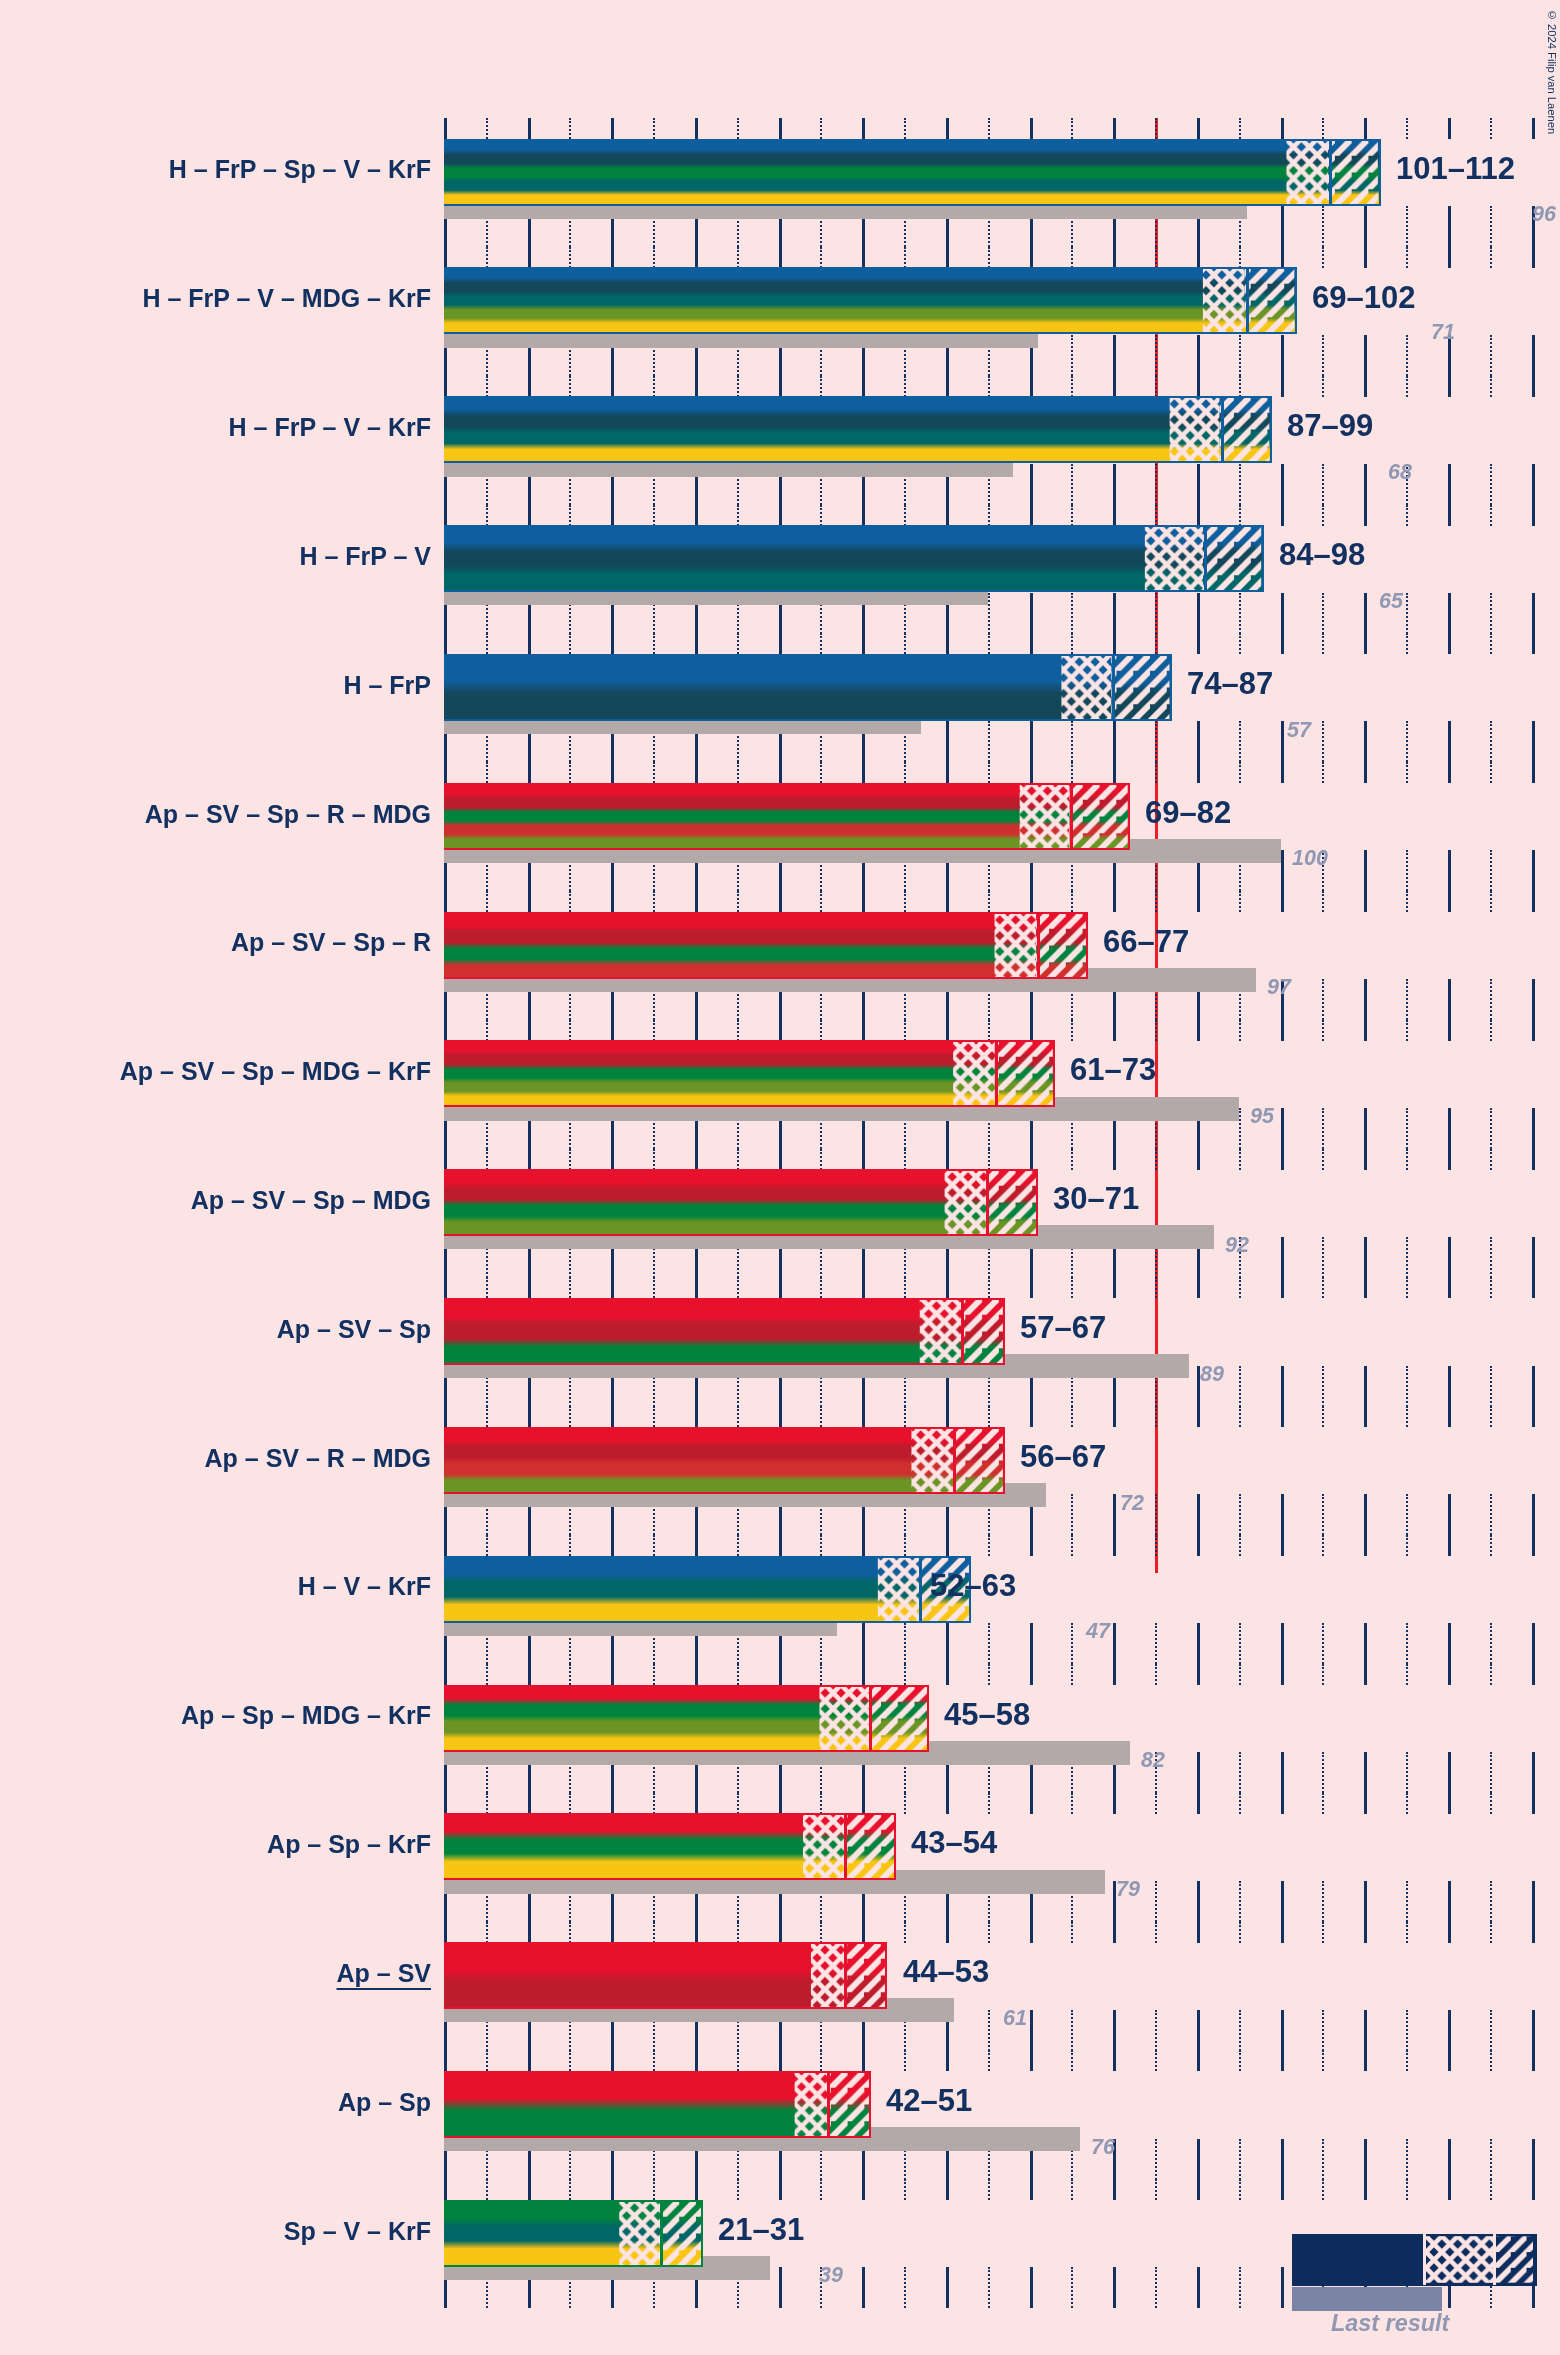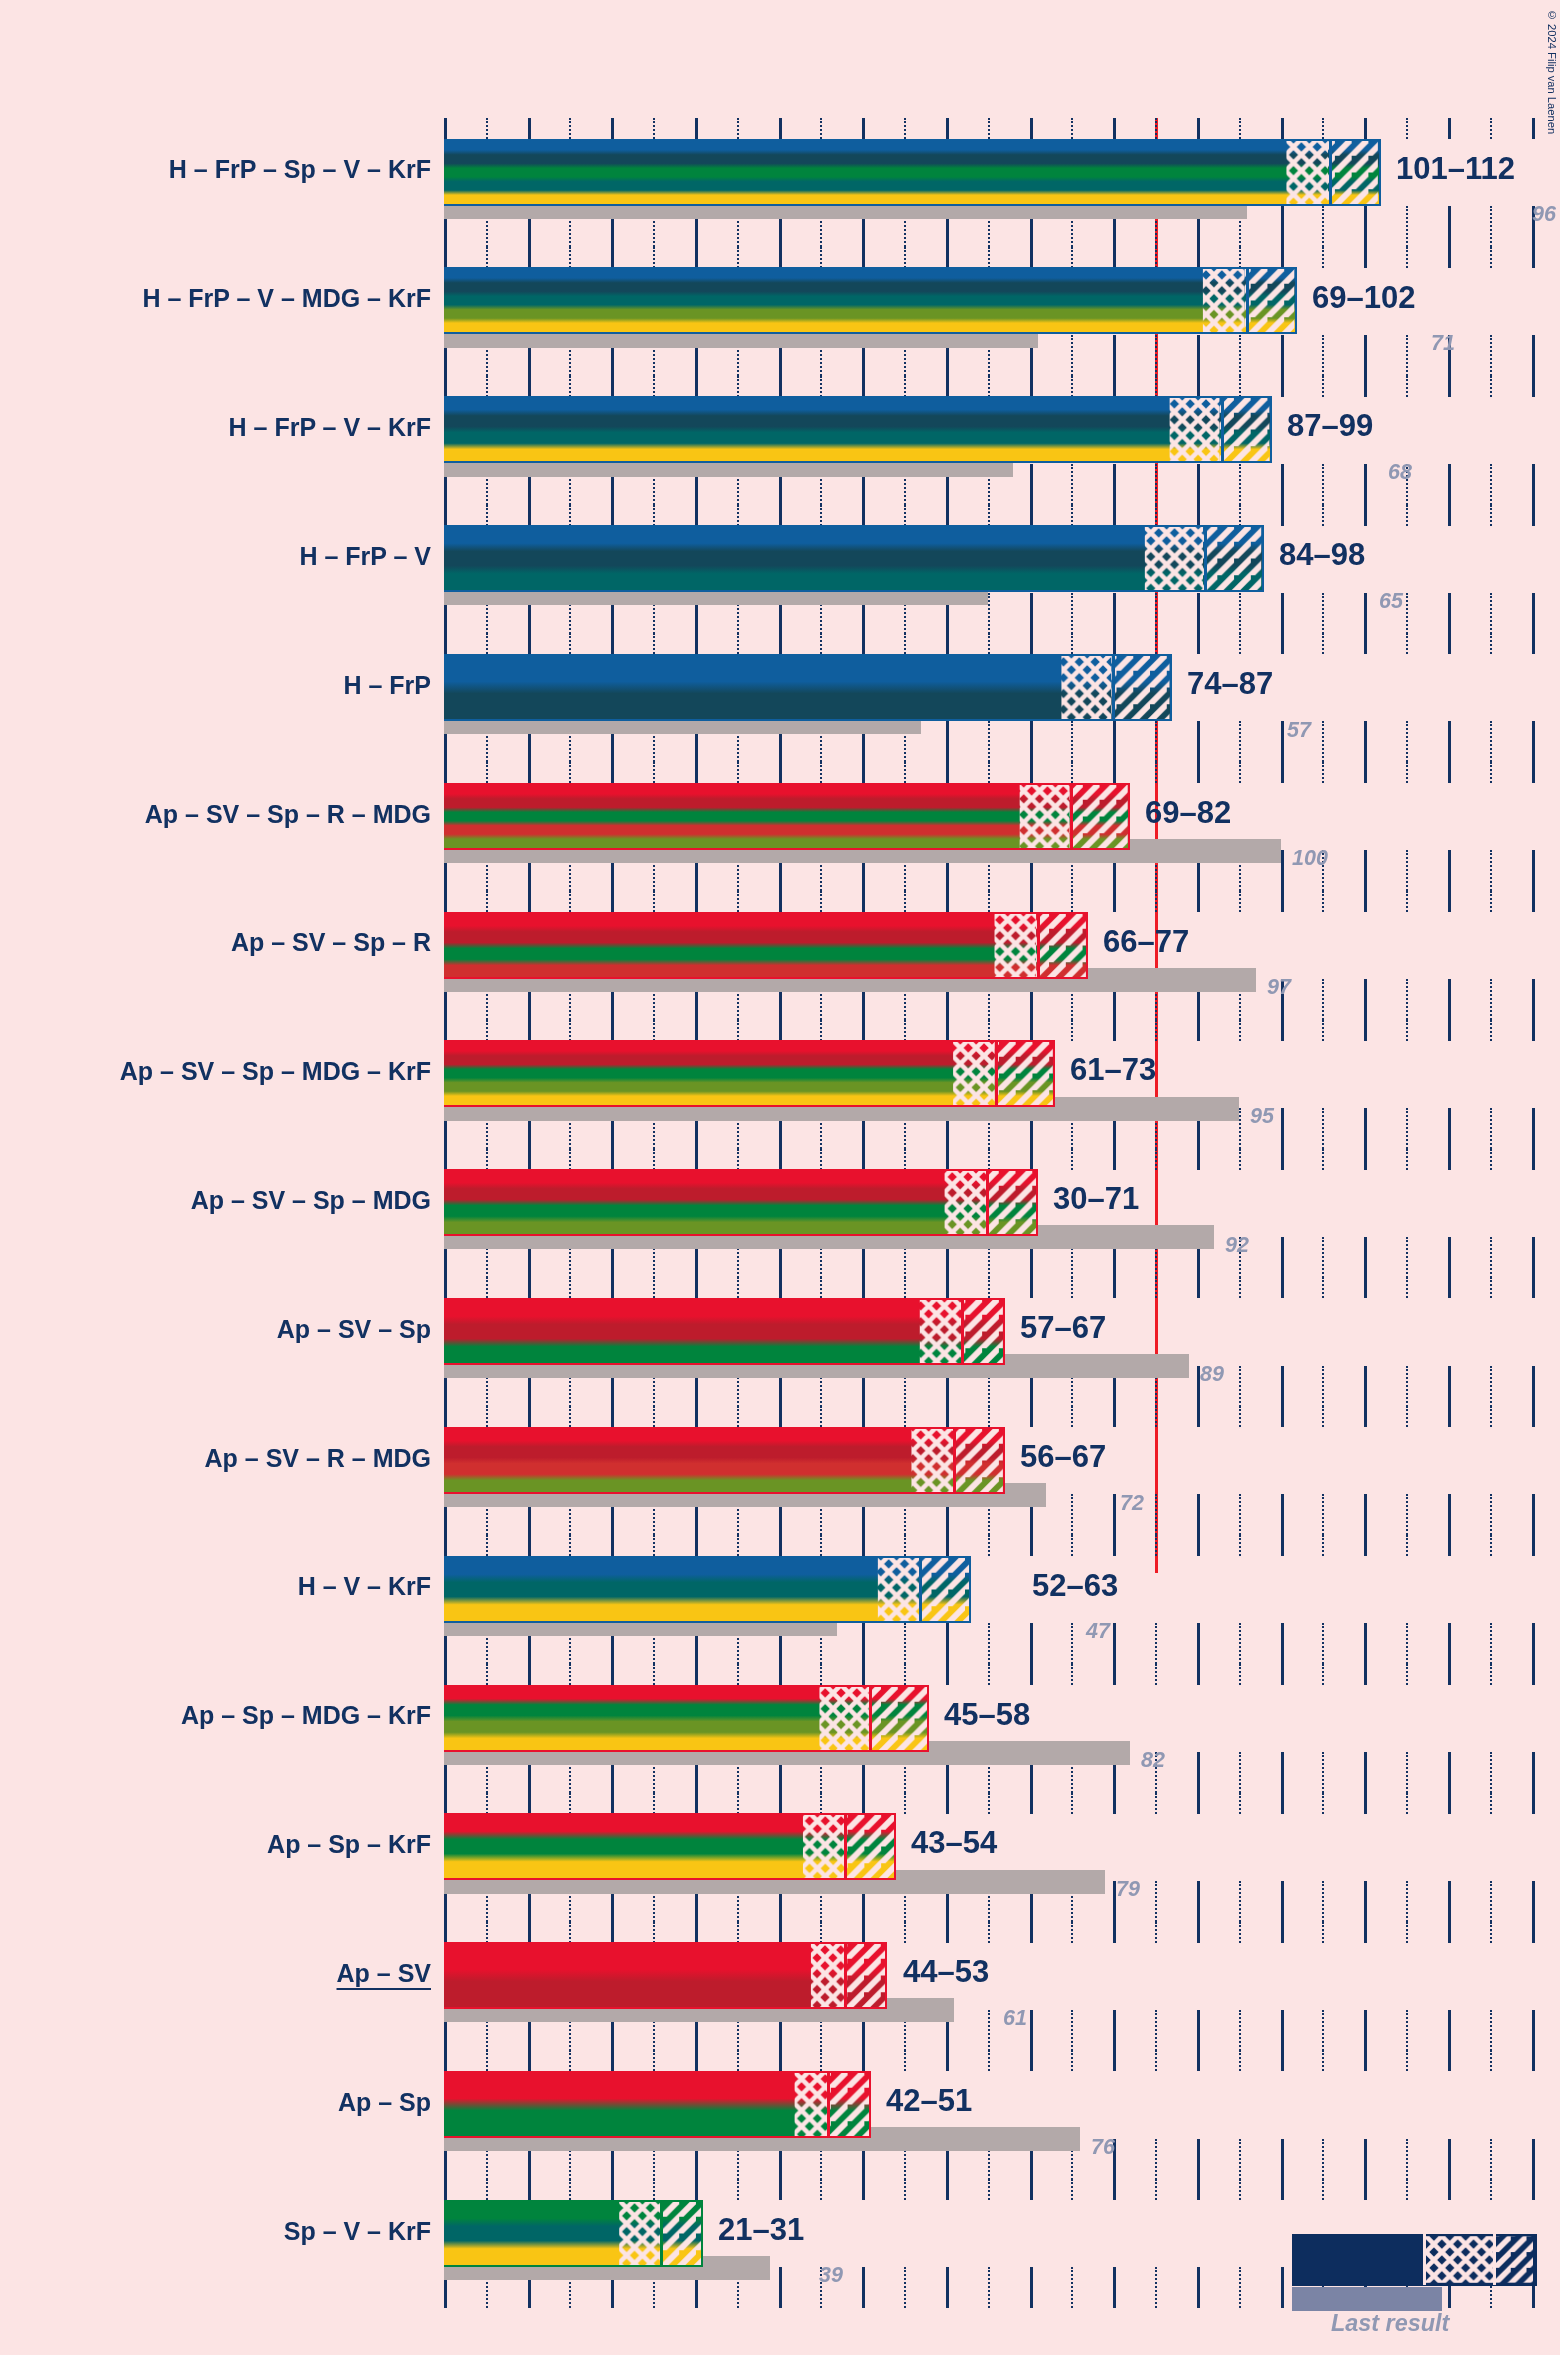--- a/index.html
+++ b/index.html
@@ -271,21 +271,21 @@
               </defs>
               <rect x="812.63" y="0" width="44.64999999999998" height="72" fill="url(#xh1)"></rect>
               <rect x="857.28" y="0" width="53.58000000000004" height="72" fill="url(#dg1)"></rect>
             </svg>
           </div>
           <div class="outline" style="width: 853px; border-top-color: rgb(15, 94, 158); border-right-color: rgb(15, 94, 158); border-bottom-color: rgb(15, 94, 158); border-left: none;"></div>
           <div style="position: absolute; left: 802px; top: 0px; width: 2.8px; height: 67px; background: rgb(15, 94, 158);"></div>
         </div>
         <div class="rowlabel" style="top: 286px; right: 1130px;">H – FrP – V – MDG – KrF</div>
         <div class="cilabel" style="left: 1312px; top: 282px;">69–102</div>
-        <div class="lastlabel" style="left: 1431px; top: 333px; font-style: italic;">71</div>
+        <div class="lastlabel" style="left: 1431px; top: 322px; font-style: italic;">71</div>
       </div>
       <div class="row" style="top: 0px; height: 0px;">
         <div class="axisband" style="top: 376px; height: 20.6px; width: 1088px;">
           <div class="tick" style="left: 0px; height: 20.6px;"></div>
           <div class="tick minor" style="left: 42px; height: 20.6px;"></div>
           <div class="tick" style="left: 84px; height: 20.6px;"></div>
           <div class="tick minor" style="left: 125px; height: 20.6px;"></div>
           <div class="tick" style="left: 167px; height: 20.6px;"></div>
           <div class="tick minor" style="left: 209px; height: 20.6px;"></div>
           <div class="tick" style="left: 251px; height: 20.6px;"></div>
@@ -1100,21 +1100,21 @@
                 </pattern>
               </defs>
               <rect x="464.36" y="0" width="44.64999999999998" height="72" fill="url(#xh11)"></rect>
               <rect x="509.01" y="0" width="53.58000000000004" height="72" fill="url(#dg11)"></rect>
             </svg>
           </div>
           <div class="outline" style="width: 527px; border-top-color: rgb(15, 94, 158); border-right-color: rgb(15, 94, 158); border-bottom-color: rgb(15, 94, 158); border-left: none;"></div>
           <div style="position: absolute; left: 475px; top: 0px; width: 2.8px; height: 67px; background: rgb(15, 94, 158);"></div>
         </div>
         <div class="rowlabel" style="top: 1574px; right: 1130px;">H – V – KrF</div>
-        <div class="cilabel" style="left: 1032px; top: 1570px;">52–63</div>
+        <div class="cilabel" style="left: 930px; top: 1570px;">52–63</div>
         <div class="lastlabel" style="left: 1086px; top: 1621px;">47</div>
       </div>
       <div class="row" style="top: 0px; height: 0px;">
         <div class="axisband" style="top: 1664px; height: 20.6px; width: 1088px;">
           <div class="tick" style="left: 0px; height: 20.6px;"></div>
           <div class="tick minor" style="left: 42px; height: 20.6px;"></div>
           <div class="tick" style="left: 84px; height: 20.6px;"></div>
           <div class="tick minor" style="left: 125px; height: 20.6px;"></div>
           <div class="tick" style="left: 167px; height: 20.6px;"></div>
           <div class="tick minor" style="left: 209px; height: 20.6px;"></div>

